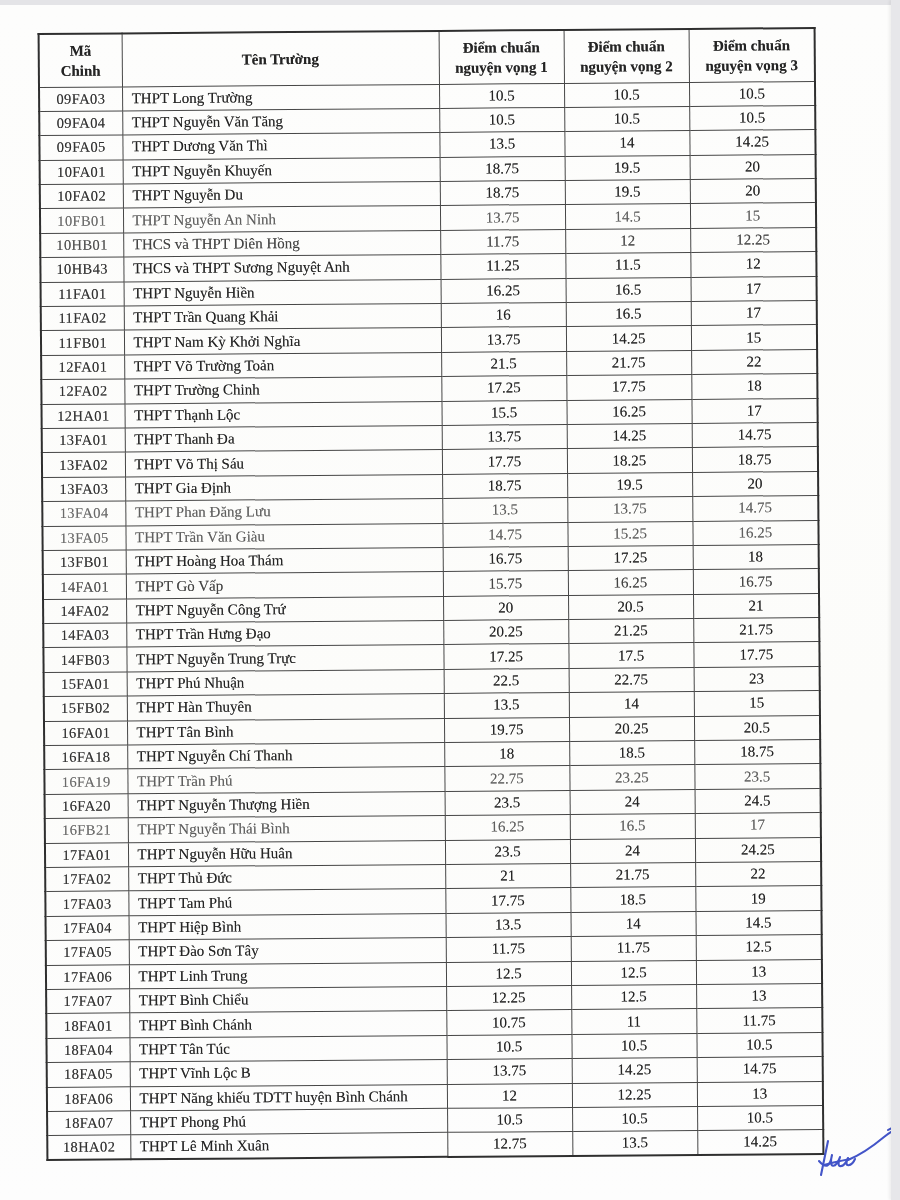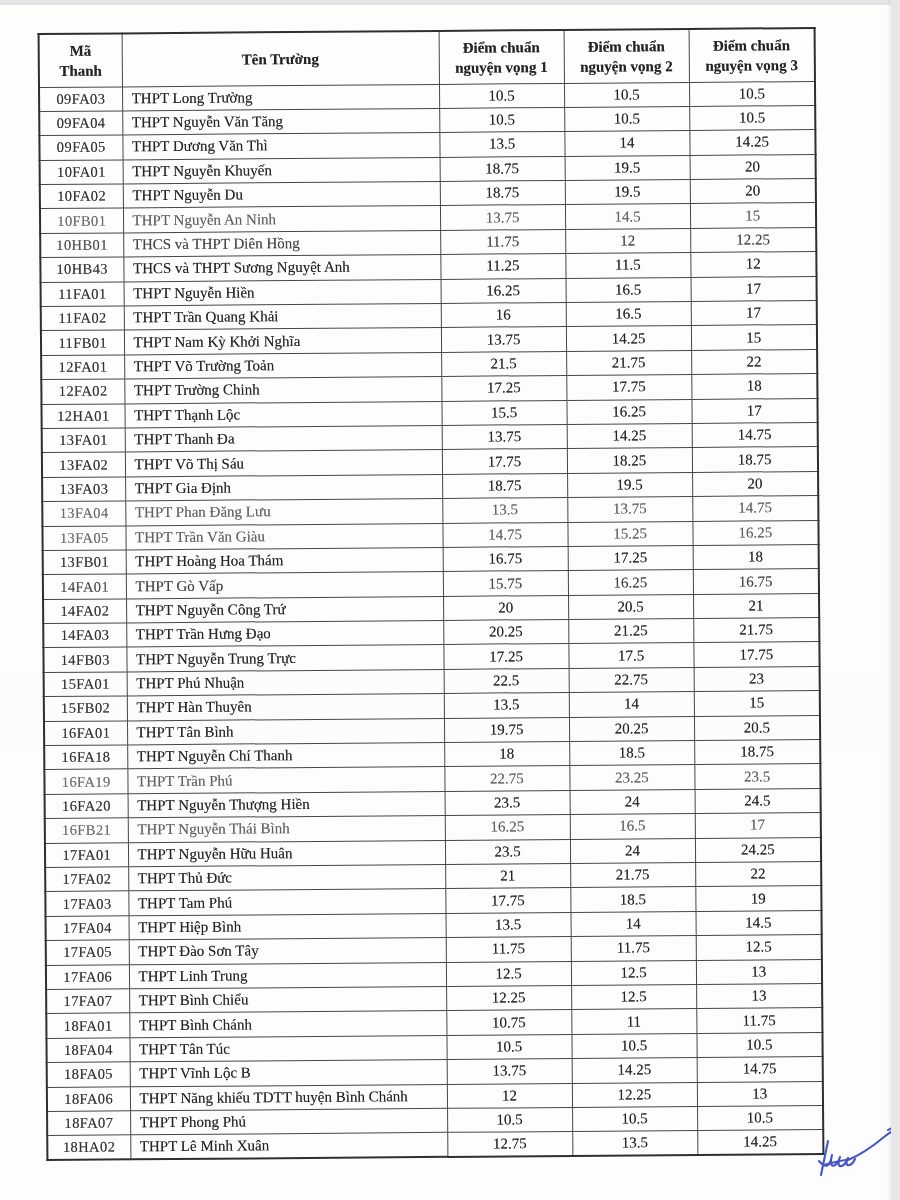--- a/index.html
+++ b/index.html
@@ -85,21 +85,21 @@
       <colgroup>
         <col style="width:83px">
         <col style="width:317px">
         <col style="width:125px">
         <col style="width:125px">
         <col style="width:126px">
       </colgroup>
       <thead>
         <tr>
           <th>Mã
-Thanh</th>
+Chinh</th>
           <th>Tên Trường</th>
           <th>Điểm chuẩn
 nguyện vọng 1</th>
           <th>Điểm chuẩn
 nguyện vọng 2</th>
           <th>Điểm chuẩn
 nguyện vọng 3</th>
         </tr>
       </thead>
       <tbody id="score-tbody">

